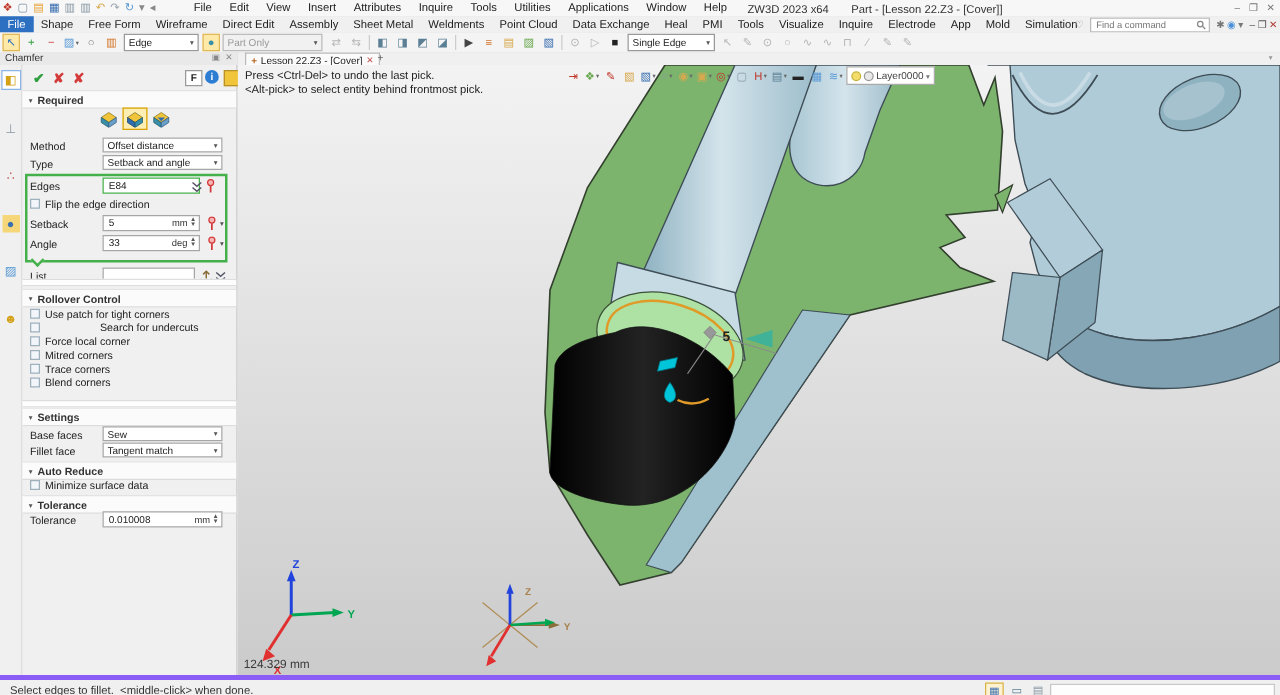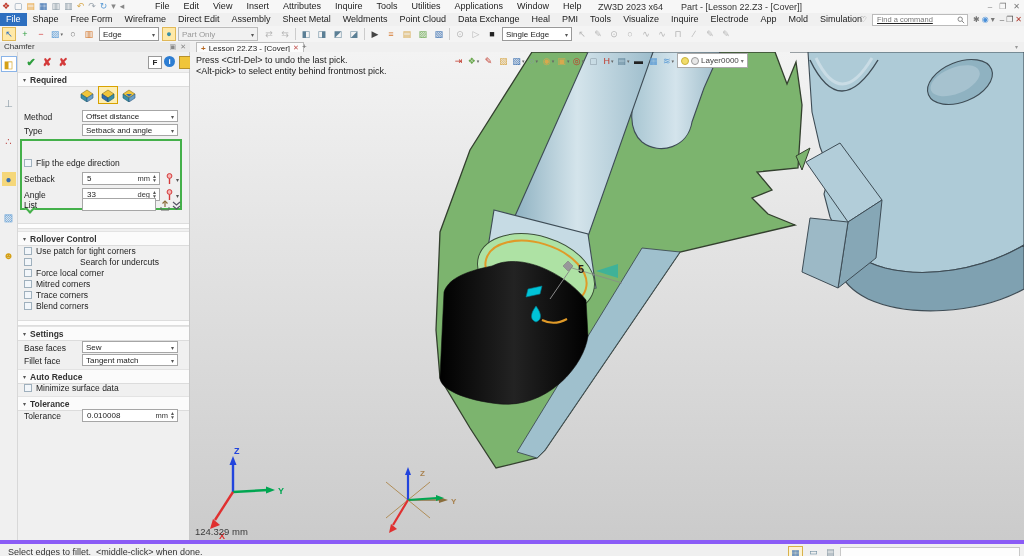--- a/index.html
+++ b/index.html
@@ -12,21 +12,21 @@
   .menubar{position:absolute;left:148px;top:0;height:13px;display:flex;}
   .menubar span{padding:0 7px;font-size:9px;line-height:13px;color:#222;}
   .titlegrp{position:absolute;left:598px;top:0;height:13px;display:flex;gap:18px;align-items:center;font-size:9px;color:#333;}
   .winicons{position:absolute;right:4px;top:0;height:13px;display:flex;gap:7px;align-items:center;font-size:8px;color:#777;}
   .row2{position:absolute;left:0;top:13px;width:1024px;height:13px;background:#f0f0f0;border-bottom:1px solid #dcdcdc;}
   .rtabs{position:absolute;left:0;top:0;height:13px;display:flex;}
   .rtabs span{padding:0 6px;font-size:9px;line-height:13px;color:#222;}
   .rtabs span.sel{background:#2d6fc0;color:#fff;}
   .r2right{position:absolute;right:2px;top:0;height:13px;display:flex;align-items:center;gap:5px;}
   .r2right .ic{font-size:8px;}
-  .findbox{width:90px;height:10px;background:#fff;border:1px solid #bbb;display:flex;align-items:center;padding:0 2px;text-decoration:underline;}
+  .findbox{width:90px;height:10px;background:#fff;border:1px solid #bbb;display:flex;align-items:center;padding:0 2px;}
   .findbox input{border:0;outline:0;flex:1;font-size:7.5px;font-family:"Liberation Sans",sans-serif;color:#666;background:transparent;min-width:0;}
   .row3{position:absolute;left:0;top:26px;width:1024px;height:16px;background:#f4f4f4;border-bottom:1px solid #d9d9d9;display:flex;align-items:center;padding-left:2px;}
   .ticon{width:14px;height:14px;display:flex;align-items:center;justify-content:center;font-size:9px;flex:0 0 auto;}
   .ticon.sel{background:#ffe9a8;border:1px solid #e0b858;width:12px;height:12px;}
   .ticon.caret::after{content:"▾";font-size:5px;color:#666;margin-left:1px;}
   .vsep{width:1px;height:12px;background:#ccc;margin:0 3px;flex:0 0 auto;}
   .combo{height:12px;background:#fff;border:1px solid #999;display:flex;align-items:center;font-size:8px;padding:0 3px;color:#222;flex:0 0 auto;}
   .combo .cv{flex:1;overflow:hidden;white-space:nowrap;}
   .combo .car{font-size:6px;color:#555;margin-left:3px;}
   .combo.dis{background:#f1f1f1;color:#999;border-color:#bbb;}
@@ -309,20 +309,36 @@
       <span class="plabel">Type</span>
       <div class="pctrl pcombo">
           <span class="cv">Setback and angle</span>
           <span class="car">▾</span>
         </div>
     </div>
 
     <div class="grpbox"></div>
     <div class="grptail"></div>
 
+    <div class="prow" style="top:90px;">
+      <span class="plabel">Edges</span>
+      <div class="pctrl pfield" style="width:78px;border:1.5px solid #44b04a;">
+        <input value="E84" style="">
+      </div>
+      <div class="rowicons" style="right:16px;">
+        <svg width="9" height="11" viewBox="0 0 9 11">
+            <polyline points="1,2 4.5,5 8,2" fill="none" stroke="#556" stroke-width="1.2"></polyline>
+            <polyline points="1,6 4.5,9 8,6" fill="none" stroke="#556" stroke-width="1.2"></polyline>
+          </svg>
+        <svg width="9" height="12" viewBox="0 0 9 12">
+            <circle cx="4.5" cy="3" r="2.4" fill="#f6b6b6" stroke="#d43a3a" stroke-width="1"></circle>
+            <line x1="4.5" y1="5.5" x2="4.5" y2="11" stroke="#d43a3a" stroke-width="1.4"></line>
+          </svg>
+      </div>
+    </div>
     <div class="cbrow" style="top:106px;">
       <span class="cbx"></span>
       <span>Flip the edge direction</span>
     </div>
     <div class="prow" style="top:120px;">
       <span class="plabel">Setback</span>
       <div class="pctrl pfield" style="width:78px;">
         <input value="5" style="">
         <span class="unit">mm</span>
         <span class="spin">
@@ -350,21 +366,21 @@
       </div>
       <div class="rowicons" style="right:10px;">
         <svg width="9" height="12" viewBox="0 0 9 12">
             <circle cx="4.5" cy="3" r="2.4" fill="#f6b6b6" stroke="#d43a3a" stroke-width="1"></circle>
             <line x1="4.5" y1="5.5" x2="4.5" y2="11" stroke="#d43a3a" stroke-width="1.4"></line>
           </svg>
         <span style="font-size:6px;color:#555;">▾</span>
       </div>
     </div>
 
-    <div class="prow" style="top:146px;">
+    <div class="prow" style="top:162px;">
       <span class="plabel">List</span>
       <div class="pctrl pfield" style="width:74px;">
         <input value="" style="">
       </div>
       <div class="rowicons" style="right:8px;">
         <svg width="10" height="11" viewBox="0 0 10 11">
             <line x1="5" y1="1" x2="5" y2="7" stroke="#8a6d3b" stroke-width="1.2"></line>
             <polyline points="2.5,3.5 5,1 7.5,3.5" fill="none" stroke="#8a6d3b" stroke-width="1.2"></polyline>
             <polyline points="1,7 1,10 9,10 9,7" fill="none" stroke="#666" stroke-width="1"></polyline>
           </svg>

